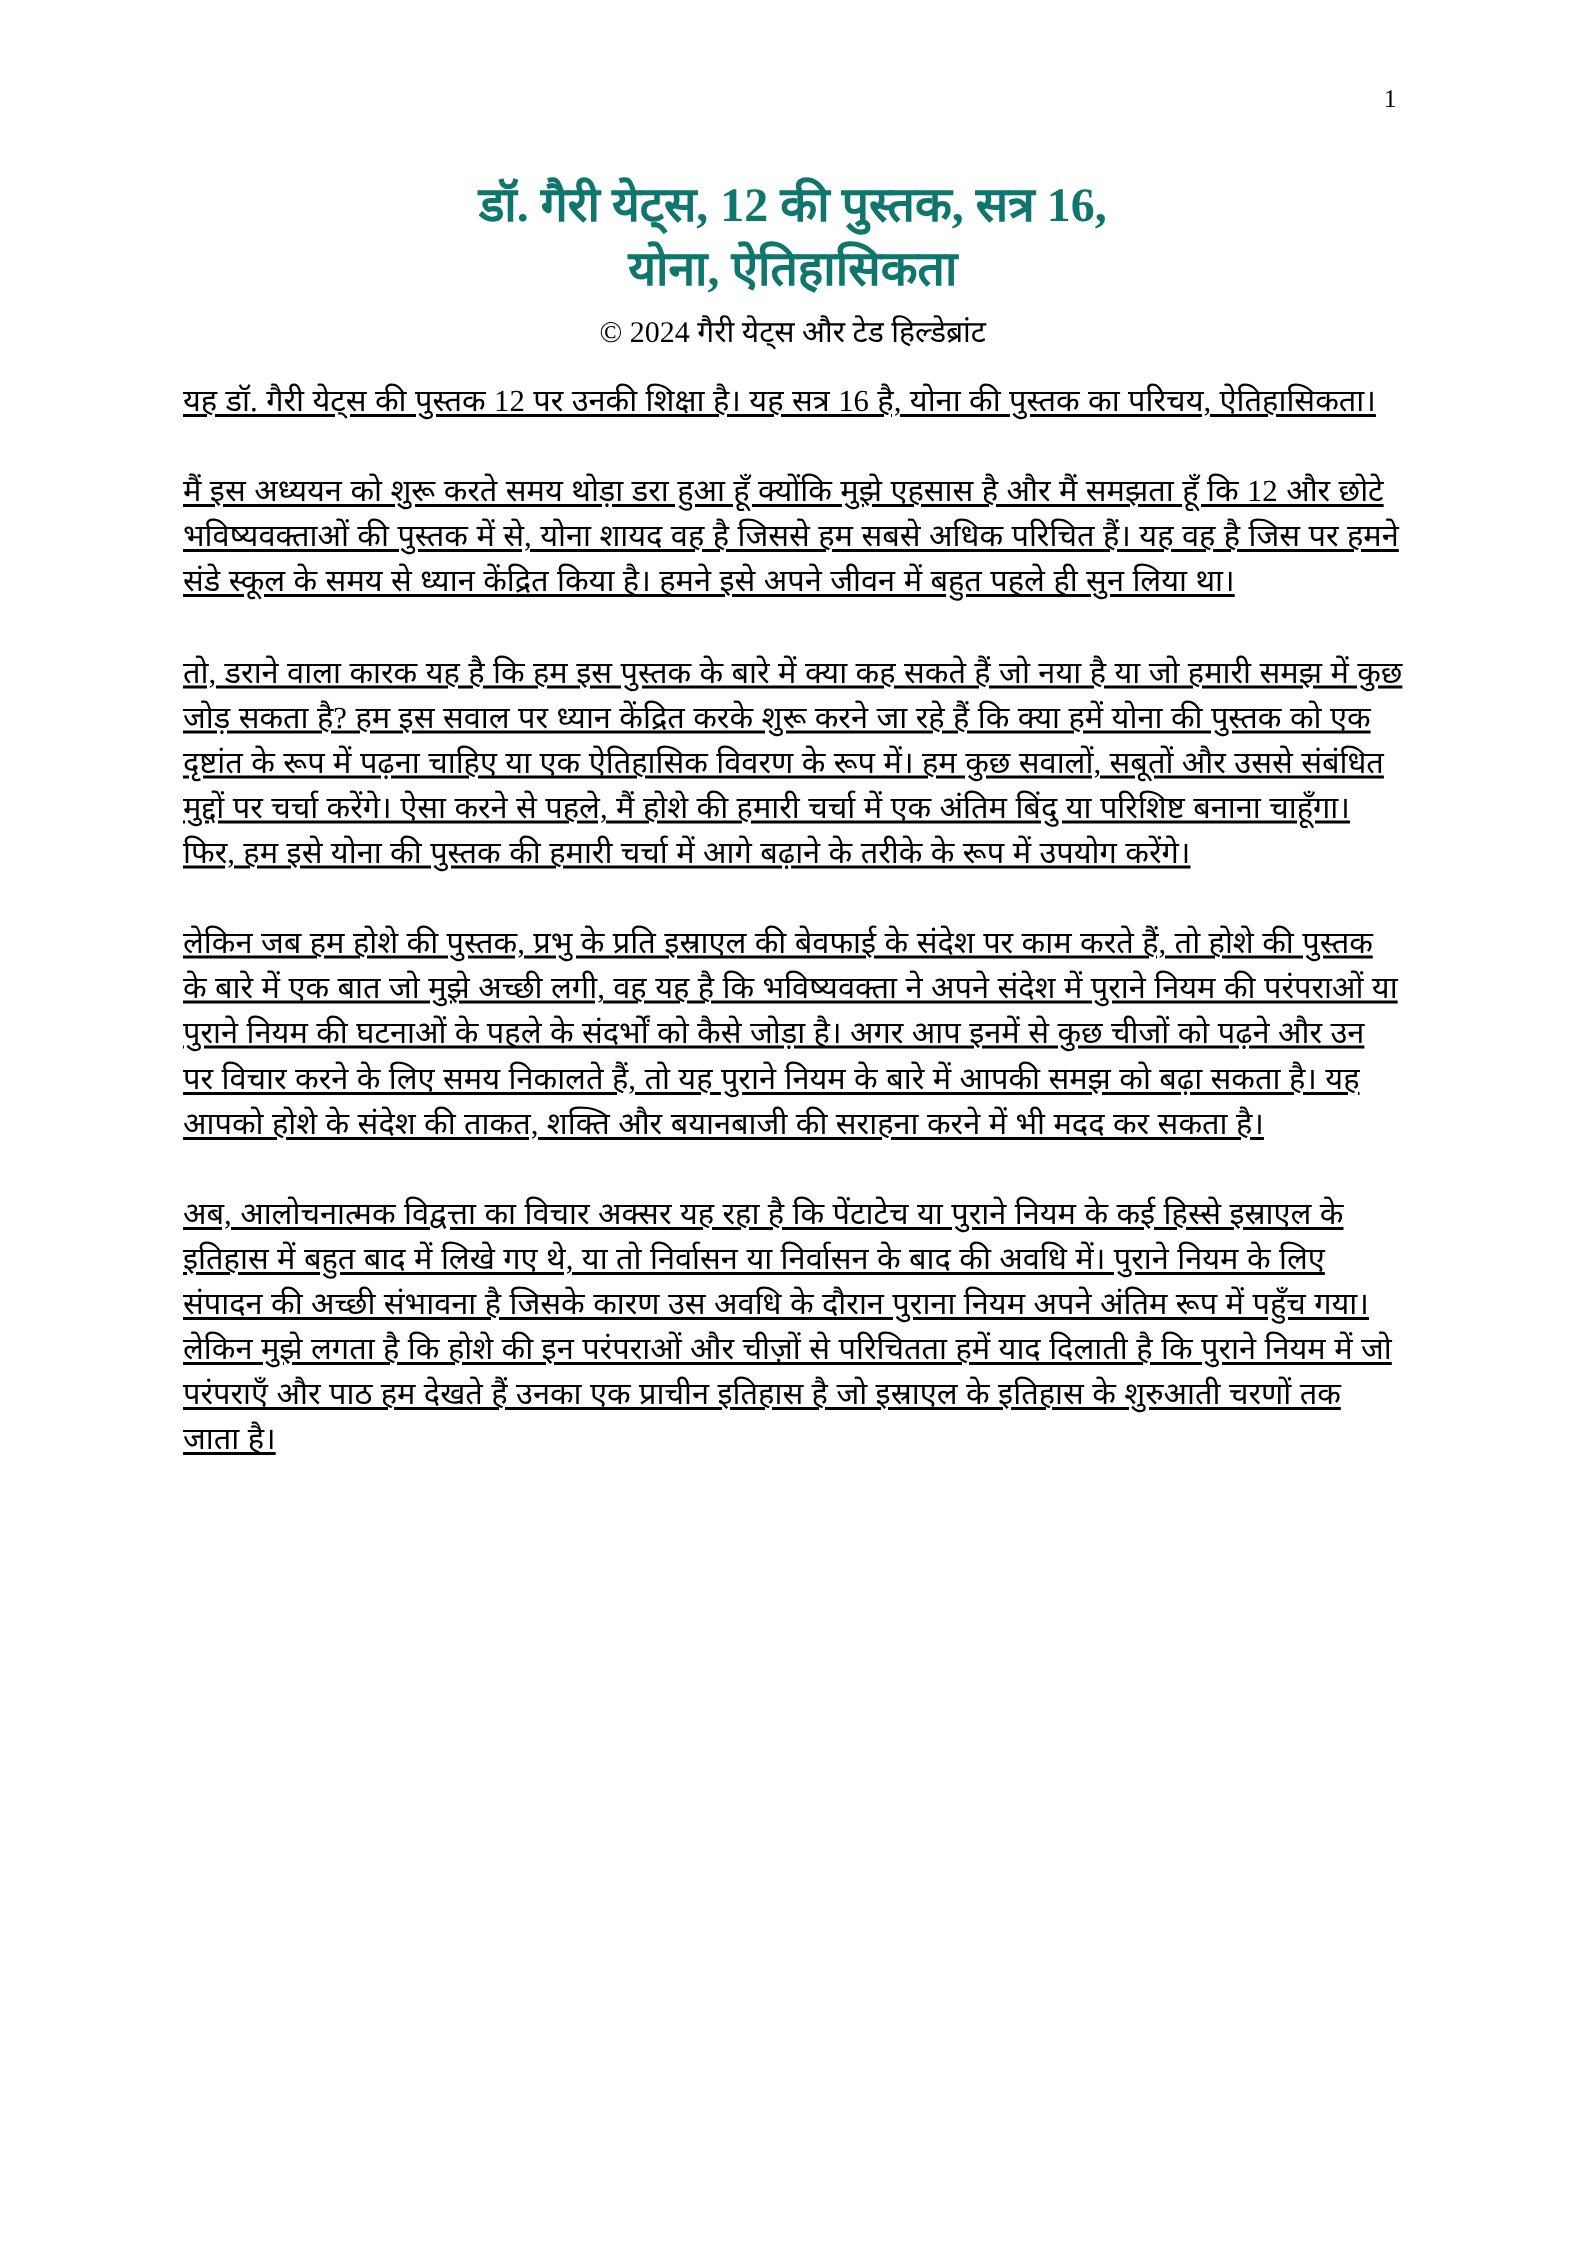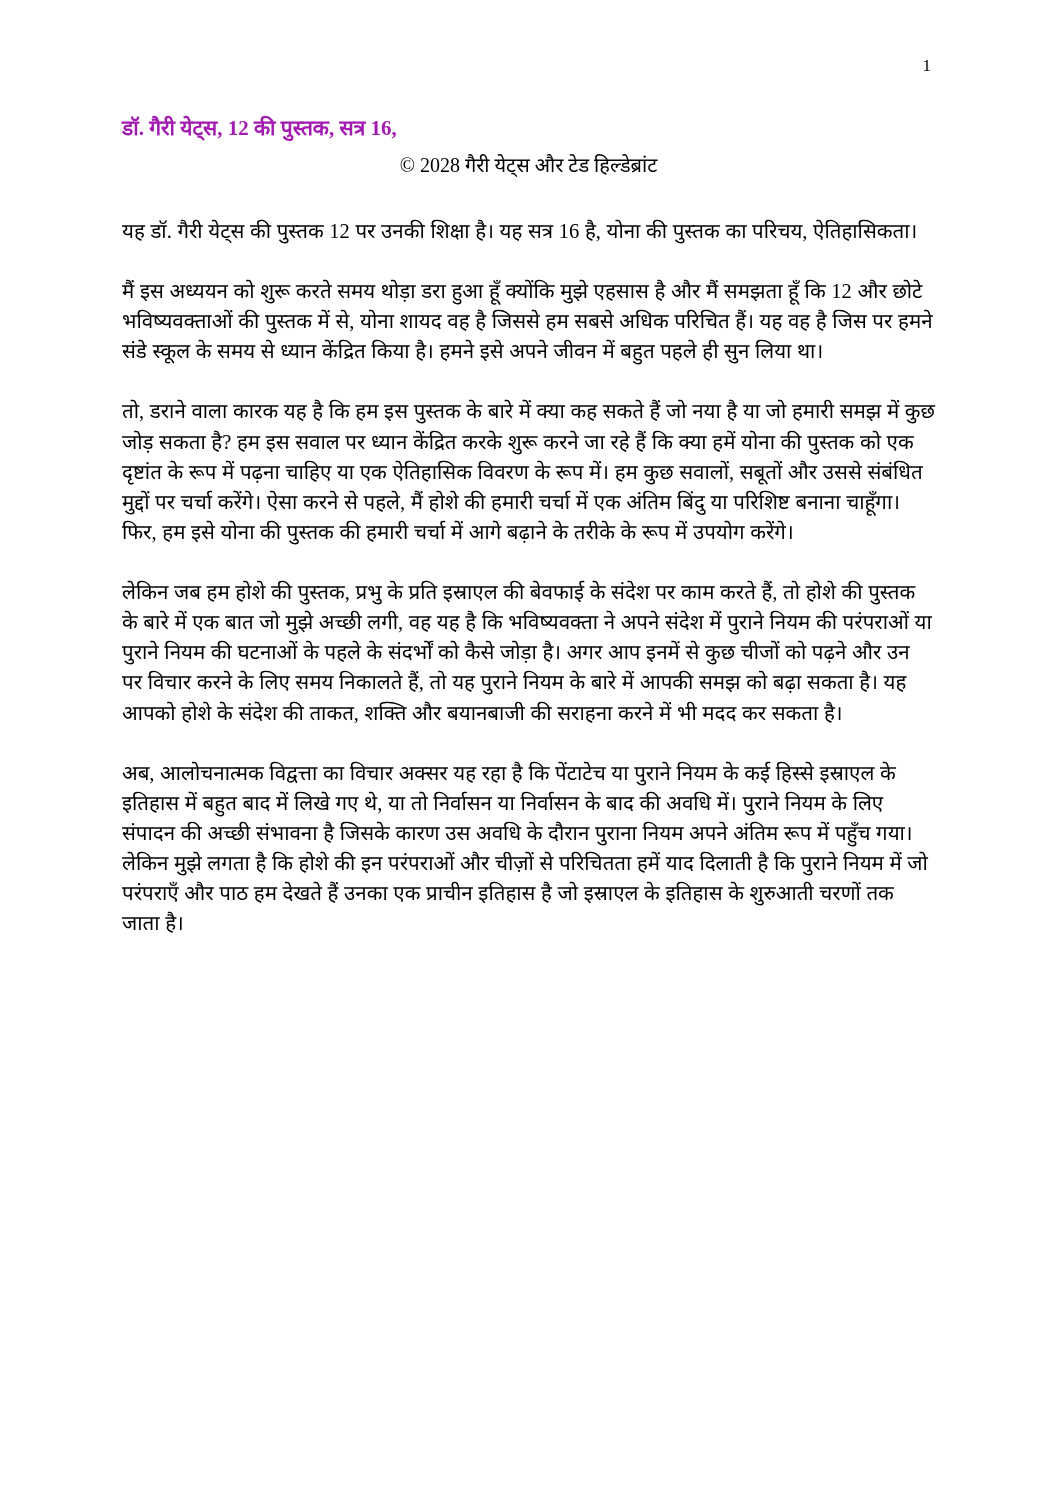--- a/index.html
+++ b/index.html
@@ -21,57 +21,59 @@
   .page-number {
     position: absolute;
     top: 57px;
     right: 127px;
     font-size: 17px;
     line-height: 1;
     color: #000000;
   }
   .title {
     margin: 60px 0 0 0;
-    text-align: left;
-    font-size: 21px;
+    text-align: center;
+    font-size: 32px;
     font-weight: bold;
     line-height: 1.33;
-    color: #a21caf;
+    color: #0f766e;
   }
   .copyright {
     margin-top: 9px;
     text-align: center;
     font-size: 20px;
     line-height: 1.3;
     color: #000000;
   }
   .body-text {
-    margin-top: 38px;
+    margin-top: 18px;
+    text-decoration: underline;
   }
   .body-text p {
     margin: 0 0 30px 0;
     font-size: 20.5px;
     line-height: 1.47;
     text-align: left;
     color: #000000;
     word-spacing: 0.5px;
   }
 </style>
 </head>
 <body>
 
 <div class="page">
 
   <div class="page-number">1</div>
 
   <h1 class="title">
     <span>डॉ. गैरी येट्स, 12 की पुस्तक, सत्र 16,</span><br>
+    <span>योना, ऐतिहासिकता</span>
   </h1>
 
-  <div class="copyright">© 2028 गैरी येट्स और टेड हिल्डेब्रांट</div>
+  <div class="copyright">© 2024 गैरी येट्स और टेड हिल्डेब्रांट</div>
 
   <div class="body-text">
     <p>यह डॉ. गैरी येट्स की पुस्तक 12 पर उनकी शिक्षा है। यह सत्र 16 है, योना की पुस्तक का परिचय, ऐतिहासिकता।</p>
     <p>मैं इस अध्ययन को शुरू करते समय थोड़ा डरा हुआ हूँ क्योंकि मुझे एहसास है और मैं समझता हूँ कि 12 और छोटे भविष्यवक्ताओं की पुस्तक में से, योना शायद वह है जिससे हम सबसे अधिक परिचित हैं। यह वह है जिस पर हमने संडे स्कूल के समय से ध्यान केंद्रित किया है। हमने इसे अपने जीवन में बहुत पहले ही सुन लिया था।</p>
     <p>तो, डराने वाला कारक यह है कि हम इस पुस्तक के बारे में क्या कह सकते हैं जो नया है या जो हमारी समझ में कुछ जोड़ सकता है? हम इस सवाल पर ध्यान केंद्रित करके शुरू करने जा रहे हैं कि क्या हमें योना की पुस्तक को एक दृष्टांत के रूप में पढ़ना चाहिए या एक ऐतिहासिक विवरण के रूप में। हम कुछ सवालों, सबूतों और उससे संबंधित मुद्दों पर चर्चा करेंगे। ऐसा करने से पहले, मैं होशे की हमारी चर्चा में एक अंतिम बिंदु या परिशिष्ट बनाना चाहूँगा। फिर, हम इसे योना की पुस्तक की हमारी चर्चा में आगे बढ़ाने के तरीके के रूप में उपयोग करेंगे।</p>
     <p>लेकिन जब हम होशे की पुस्तक, प्रभु के प्रति इस्राएल की बेवफाई के संदेश पर काम करते हैं, तो होशे की पुस्तक के बारे में एक बात जो मुझे अच्छी लगी, वह यह है कि भविष्यवक्ता ने अपने संदेश में पुराने नियम की परंपराओं या पुराने नियम की घटनाओं के पहले के संदर्भों को कैसे जोड़ा है। अगर आप इनमें से कुछ चीजों को पढ़ने और उन पर विचार करने के लिए समय निकालते हैं, तो यह पुराने नियम के बारे में आपकी समझ को बढ़ा सकता है। यह आपको होशे के संदेश की ताकत, शक्ति और बयानबाजी की सराहना करने में भी मदद कर सकता है।</p>
     <p>अब, आलोचनात्मक विद्वत्ता का विचार अक्सर यह रहा है कि पेंटाटेच या पुराने नियम के कई हिस्से इस्राएल के इतिहास में बहुत बाद में लिखे गए थे, या तो निर्वासन या निर्वासन के बाद की अवधि में। पुराने नियम के लिए संपादन की अच्छी संभावना है जिसके कारण उस अवधि के दौरान पुराना नियम अपने अंतिम रूप में पहुँच गया। लेकिन मुझे लगता है कि होशे की इन परंपराओं और चीज़ों से परिचितता हमें याद दिलाती है कि पुराने नियम में जो परंपराएँ और पाठ हम देखते हैं उनका एक प्राचीन इतिहास है जो इस्राएल के इतिहास के शुरुआती चरणों तक जाता है।</p>
   </div>
 
 </div>

